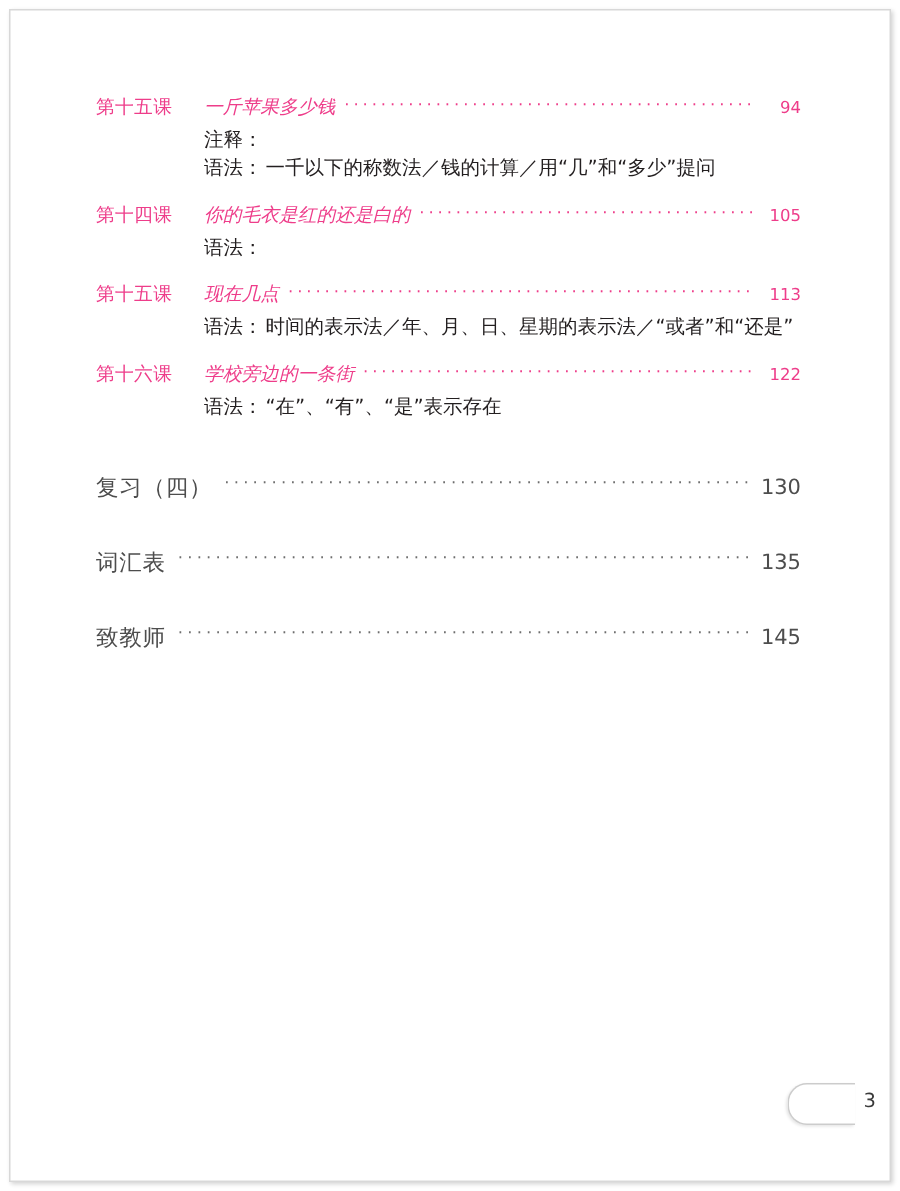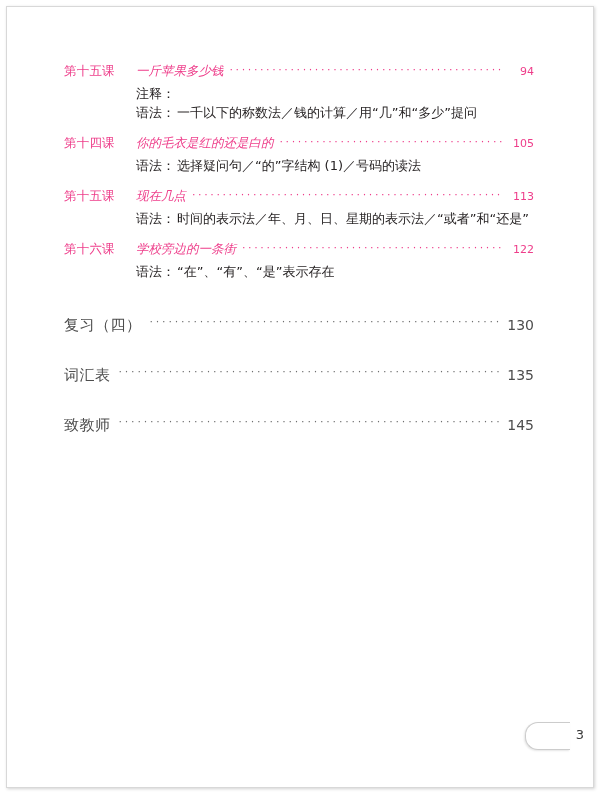--- a/index.html
+++ b/index.html
@@ -178,21 +178,20 @@
     <div class="lesson">
       <div class="lesson-line">
         <span class="lesson-no">第十四课</span>
         <span class="lesson-title">你的毛衣是红的还是白的</span>
         <span class="dots">······················································································································································</span>
         <span class="page-no">105</span>
       </div>
       <div class="notes">
         <div class="note-row">
           <span class="note-label">语法：</span>
-          <span class="note-text">选择疑问句／“的”字结构 (1)／号码的读法</span>
         </div>
       </div>
     </div>
 
     <div class="lesson">
       <div class="lesson-line">
         <span class="lesson-no">第十五课</span>
         <span class="lesson-title">现在几点</span>
         <span class="dots">······················································································································································</span>
         <span class="page-no">113</span>

